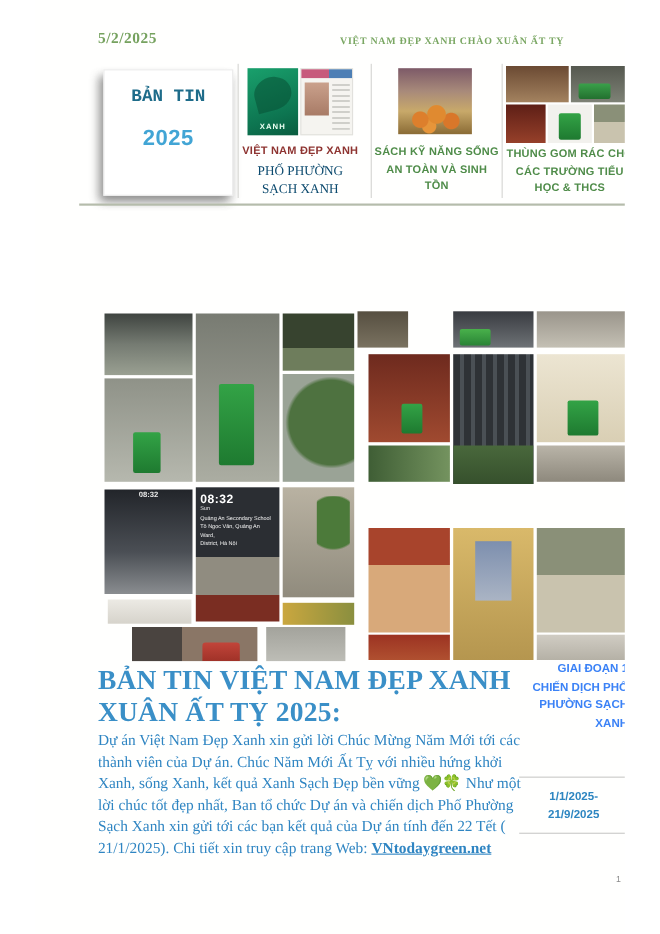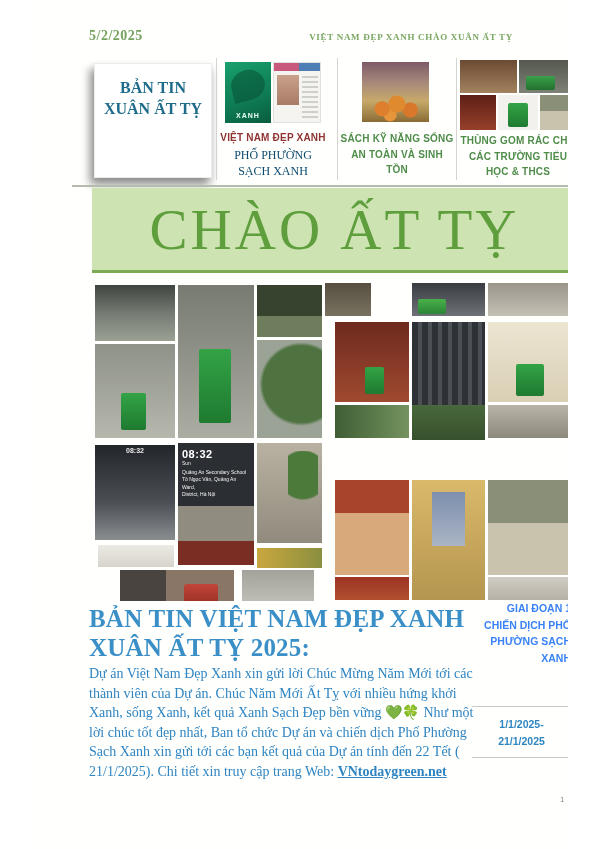--- a/index.html
+++ b/index.html
@@ -15,21 +15,21 @@
   .date-label { left:57px; top:28px; font-size:14px; font-weight:bold; color:#76a25f; letter-spacing:.5px; }
   .masthead  { right:55px; top:32px; font-size:9px; font-weight:bold; color:#7aa763; letter-spacing:.7px;
                font-family:"Liberation Serif","DejaVu Serif",serif; }
 
   
   .title-box { left:62px; top:63px; width:118px; height:115px; background:#ffffff;
                border:1px solid #ececec;
                box-shadow:-5px 6px 8px rgba(70,70,70,.45), 0 6px 8px rgba(70,70,70,.3);
                text-align:center; }
   .title-box .tb-line { font-size:16px; font-weight:bold; color:#1e6c8a; line-height:1.3; }
-  .title-box .tb-line1 { margin-top:14px; }
+  .title-box .tb-line1 { margin-top:14px;font-family:Liberation Mono, monospace; }
   .title-box .tb-year { margin-top:16px; font-family:"Liberation Sans","DejaVu Sans",sans-serif;
                         font-size:20px; font-weight:bold; color:#42a5d5; letter-spacing:.5px; }
 
   .v-divider { top:58px; width:1px; height:122px; background:#d4d4d2; }
 
   .feature { top:58px; text-align:center; }
   .feature-caption-red { font-family:"Liberation Sans","DejaVu Sans",sans-serif; font-size:10px; font-weight:bold;
                          color:#8e3431; line-height:1.5; letter-spacing:.2px; }
   .feature-caption-green { font-family:"Liberation Sans","DejaVu Sans",sans-serif; font-size:10px; font-weight:bold;
                            color:#4f8c49; line-height:1.55; letter-spacing:.2px; }
@@ -159,21 +159,21 @@
 </head>
 <body>
 
 <div id="page">
 
   <div class="abs date-label">5/2/2025</div>
   <div class="abs masthead">VIỆT NAM ĐẸP XANH CHÀO XUÂN ẤT TỴ</div>
 
   <div class="abs title-box">
     <div class="tb-line tb-line1">BẢN TIN</div>
-    <div class="tb-line">XUÂN ẤT TỴ</div>
+    <div class="tb-year">2025</div>
   </div>
 
   <div class="abs v-divider" style="left:184px"></div>
   <div class="abs v-divider" style="left:305px"></div>
   <div class="abs v-divider" style="left:424px"></div>
 
   <div class="abs f1-img">
     <div class="cover-green">
       <div class="cover-label">XANH</div>
     </div>
@@ -196,23 +196,20 @@
     <div class="tile ph-binstreet" style="left:59px;top:0;width:58px;height:33px"></div>
     <div class="tile ph-shrine" style="left:0;top:35px;width:36px;height:35px"></div>
     <div class="tile ph-binwhite" style="left:38px;top:35px;width:40px;height:35px"></div>
     <div class="tile ph-street-trees" style="left:80px;top:35px;width:37px;height:35px"></div>
   </div>
   <div class="abs feature cap-f3">
     <div class="feature-caption-green">THÙNG GOM RÁC CHO CÁC TRƯỜNG TIỂU HỌC &amp; THCS</div>
   </div>
 
   <div class="abs top-rule"></div>
-  <div class="abs banner">
-    <div class="banner-text">CHÀO ẤT TỴ</div>
-  </div>
 
   <div class="abs" id="collage">
     <div class="photo ph-crowd" style="left:6px;top:2px;width:80px;height:56px"></div>
     <div class="photo ph-pave has-bin" style="left:6px;top:61px;width:80px;height:94px"></div>
     <div class="photo ph-pave2 has-bin-lg" style="left:89px;top:2px;width:76px;height:153px"></div>
     <div class="photo ph-fence" style="left:168px;top:2px;width:65px;height:52px"></div>
     <div class="photo ph-bush" style="left:168px;top:57px;width:65px;height:98px"></div>
     <div class="photo ph-dark2" style="left:236px;top:0;width:46px;height:33px"></div>
     <div class="photo ph-bike" style="left:323px;top:0;width:73px;height:33px"></div>
     <div class="photo ph-pave3" style="left:399px;top:0;width:88px;height:33px"></div>
@@ -256,20 +253,20 @@
 
   <div class="abs sidebar">
     <div class="sb-line">GIAI ĐOẠN 1</div>
     <div class="sb-line">CHIẾN DỊCH PHỐ</div>
     <div class="sb-line">PHƯỜNG SẠCH</div>
     <div class="sb-line">XANH</div>
   </div>
   <div class="abs sb-rule1"></div>
   <div class="abs sidebar-dates">
     <div class="sb-line">1/1/2025-</div>
-    <div class="sb-line">21/1/2025</div>
+    <div class="sb-line">21/9/2025</div>
   </div>
   <div class="abs sb-rule2"></div>
   <div class="abs sb-vrule"></div>
 
   <div class="abs page-number">1</div>
 
 </div>
 
 </body></html>

